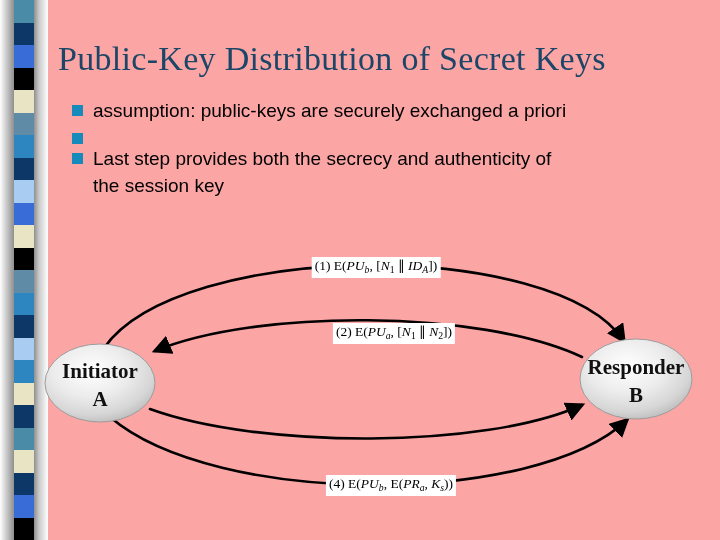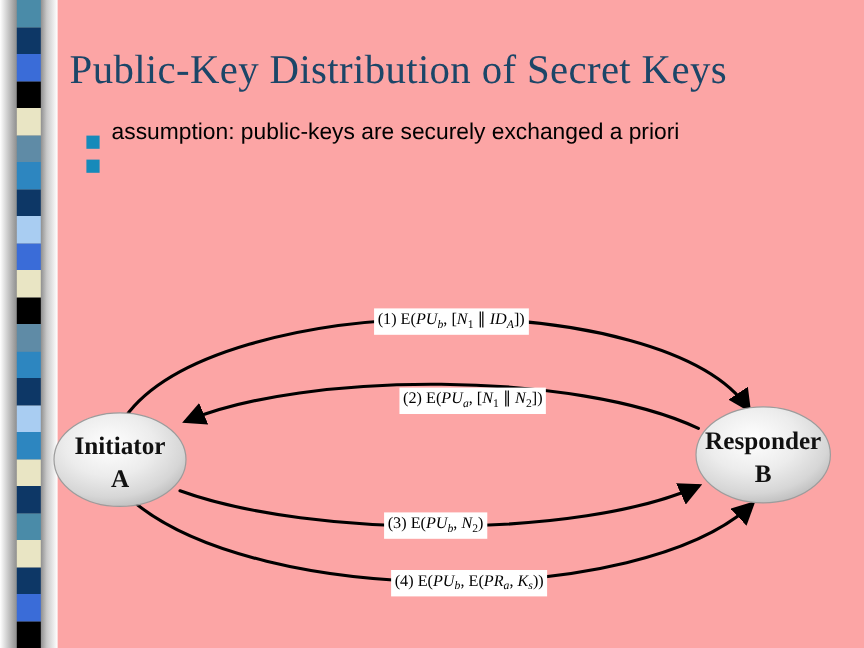--- a/index.html
+++ b/index.html
@@ -20,21 +20,21 @@
   .title{
     position:absolute;left:58px;top:40px;width:650px;
     font-family:"Liberation Serif",serif;font-size:34px;font-weight:400;
     letter-spacing:0.3px;margin:0;
   }
   .bullets{
     position:absolute;left:70px;top:97px;width:632px;
     list-style:none;margin:0;padding:0;
   }
   .bullets li{
-    display:flex;align-items:flex-end;margin:0 0 1px 0;
+    display:flex;align-items:flex-start;margin:0 0 1px 0;
     font-size:19px;line-height:27px;color:#000;
   }
   .bullet-sq{
     flex:0 0 auto;width:11px;height:11px;margin:8px 10px 0 2px;
   }
   .bullet-text{white-space:pre-line;}
   .diagram{position:absolute;left:0;top:0;width:720px;height:540px;}
   .node-label{
     font-family:"Liberation Serif",serif;font-weight:bold;font-size:21px;fill:#111;
     text-anchor:middle;
@@ -83,20 +83,25 @@
   <h1 class="title" style="color: rgb(28, 70, 104);">Public-Key Distribution of Secret Keys</h1>
 
   <ul class="bullets">
       <li>
         <span class="bullet-sq" style="background: rgb(22, 138, 186);"></span>
         <span class="bullet-text">assumption: public-keys are securely exchanged a priori</span>
       </li>
       <li>
         <span class="bullet-sq" style="background: rgb(22, 138, 186);"></span>
       </li>
+      <li>
+        <span class="bullet-sq" style="background: rgb(22, 138, 186);"></span>
+        <span class="bullet-text">Last step provides both the secrecy and authenticity of
+the session key</span>
+      </li>
     </ul>
 
   <svg class="diagram" viewBox="0 0 720 540" xmlns="http://www.w3.org/2000/svg">
     <defs>
       <radialGradient id="nodeGrad" cx="42%" cy="34%" r="75%">
         <stop offset="0%" stop-color="#ffffff"></stop>
         <stop offset="45%" stop-color="#ececec"></stop>
         <stop offset="75%" stop-color="#d6d6d6"></stop>
         <stop offset="100%" stop-color="#b2b2b2"></stop>
       </radialGradient>
@@ -120,22 +125,18 @@
   </svg>
 
   <div class="msg-label" style="left:376px;top:257px;">
     <span>(1)</span>
     <span><span>E(</span><span class="it">PU</span><span class="it sb">b</span><span>, [</span><span class="it">N</span><span class="sb">1</span><span> ∥ </span><span class="it">ID</span><span class="it sb">A</span><span>])</span></span>
   </div>
   <div class="msg-label" style="left:394px;top:313px;margin-top:10px;">
     <span>(2)</span>
     <span><span>E(</span><span class="it">PU</span><span class="it sb">a</span><span>, [</span><span class="it">N</span><span class="sb">1</span><span> ∥ </span><span class="it">N</span><span class="sb">2</span><span>])</span></span>
   </div>
-  <div class="msg-label" style="left:363px;top:427px;">
-    <span>(3)</span>
-    <span><span>E(</span><span class="it">PU</span><span class="it sb">b</span><span>, </span><span class="it">N</span><span class="sb">2</span><span>)</span></span>
-  </div>
   <div class="msg-label" style="left:391px;top:475px;">
     <span>(4)</span>
     <span><span>E(</span><span class="it">PU</span><span class="it sb">b</span><span>, E(</span><span class="it">PR</span><span class="it sb">a</span><span>, </span><span class="it">K</span><span class="it sb">s</span><span>))</span></span>
   </div>
 
 </div>
 
 </body></html>

